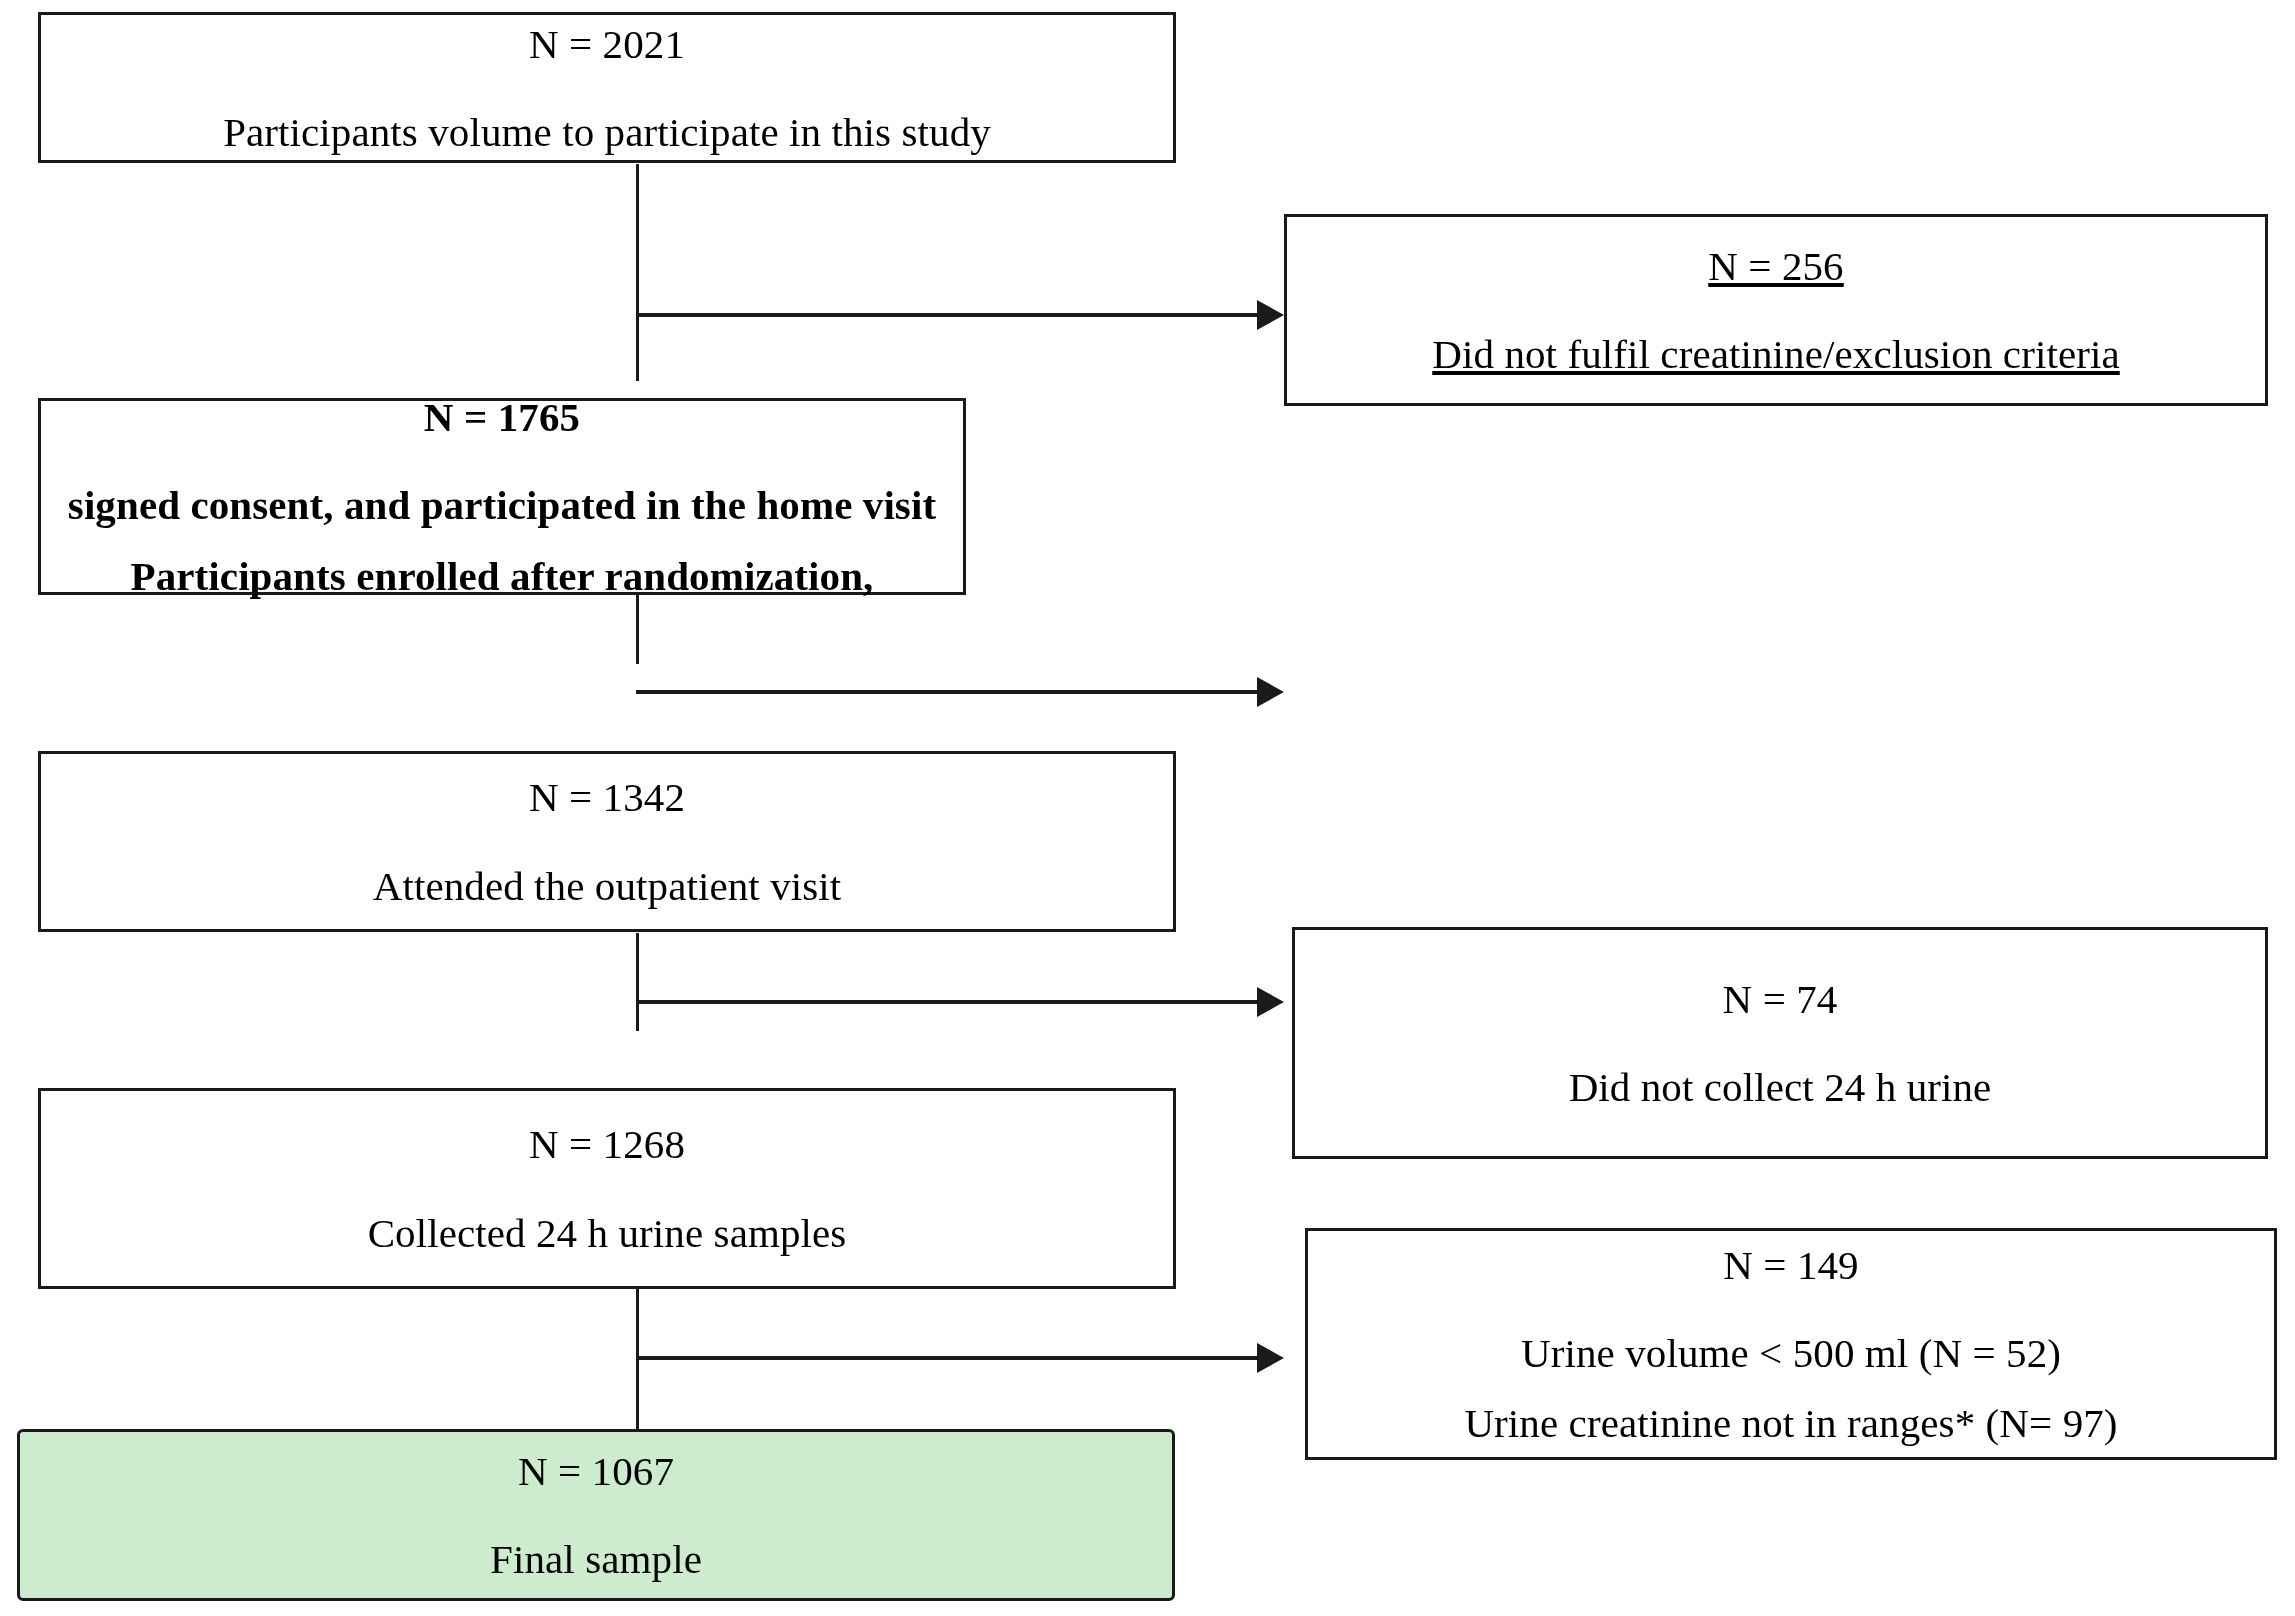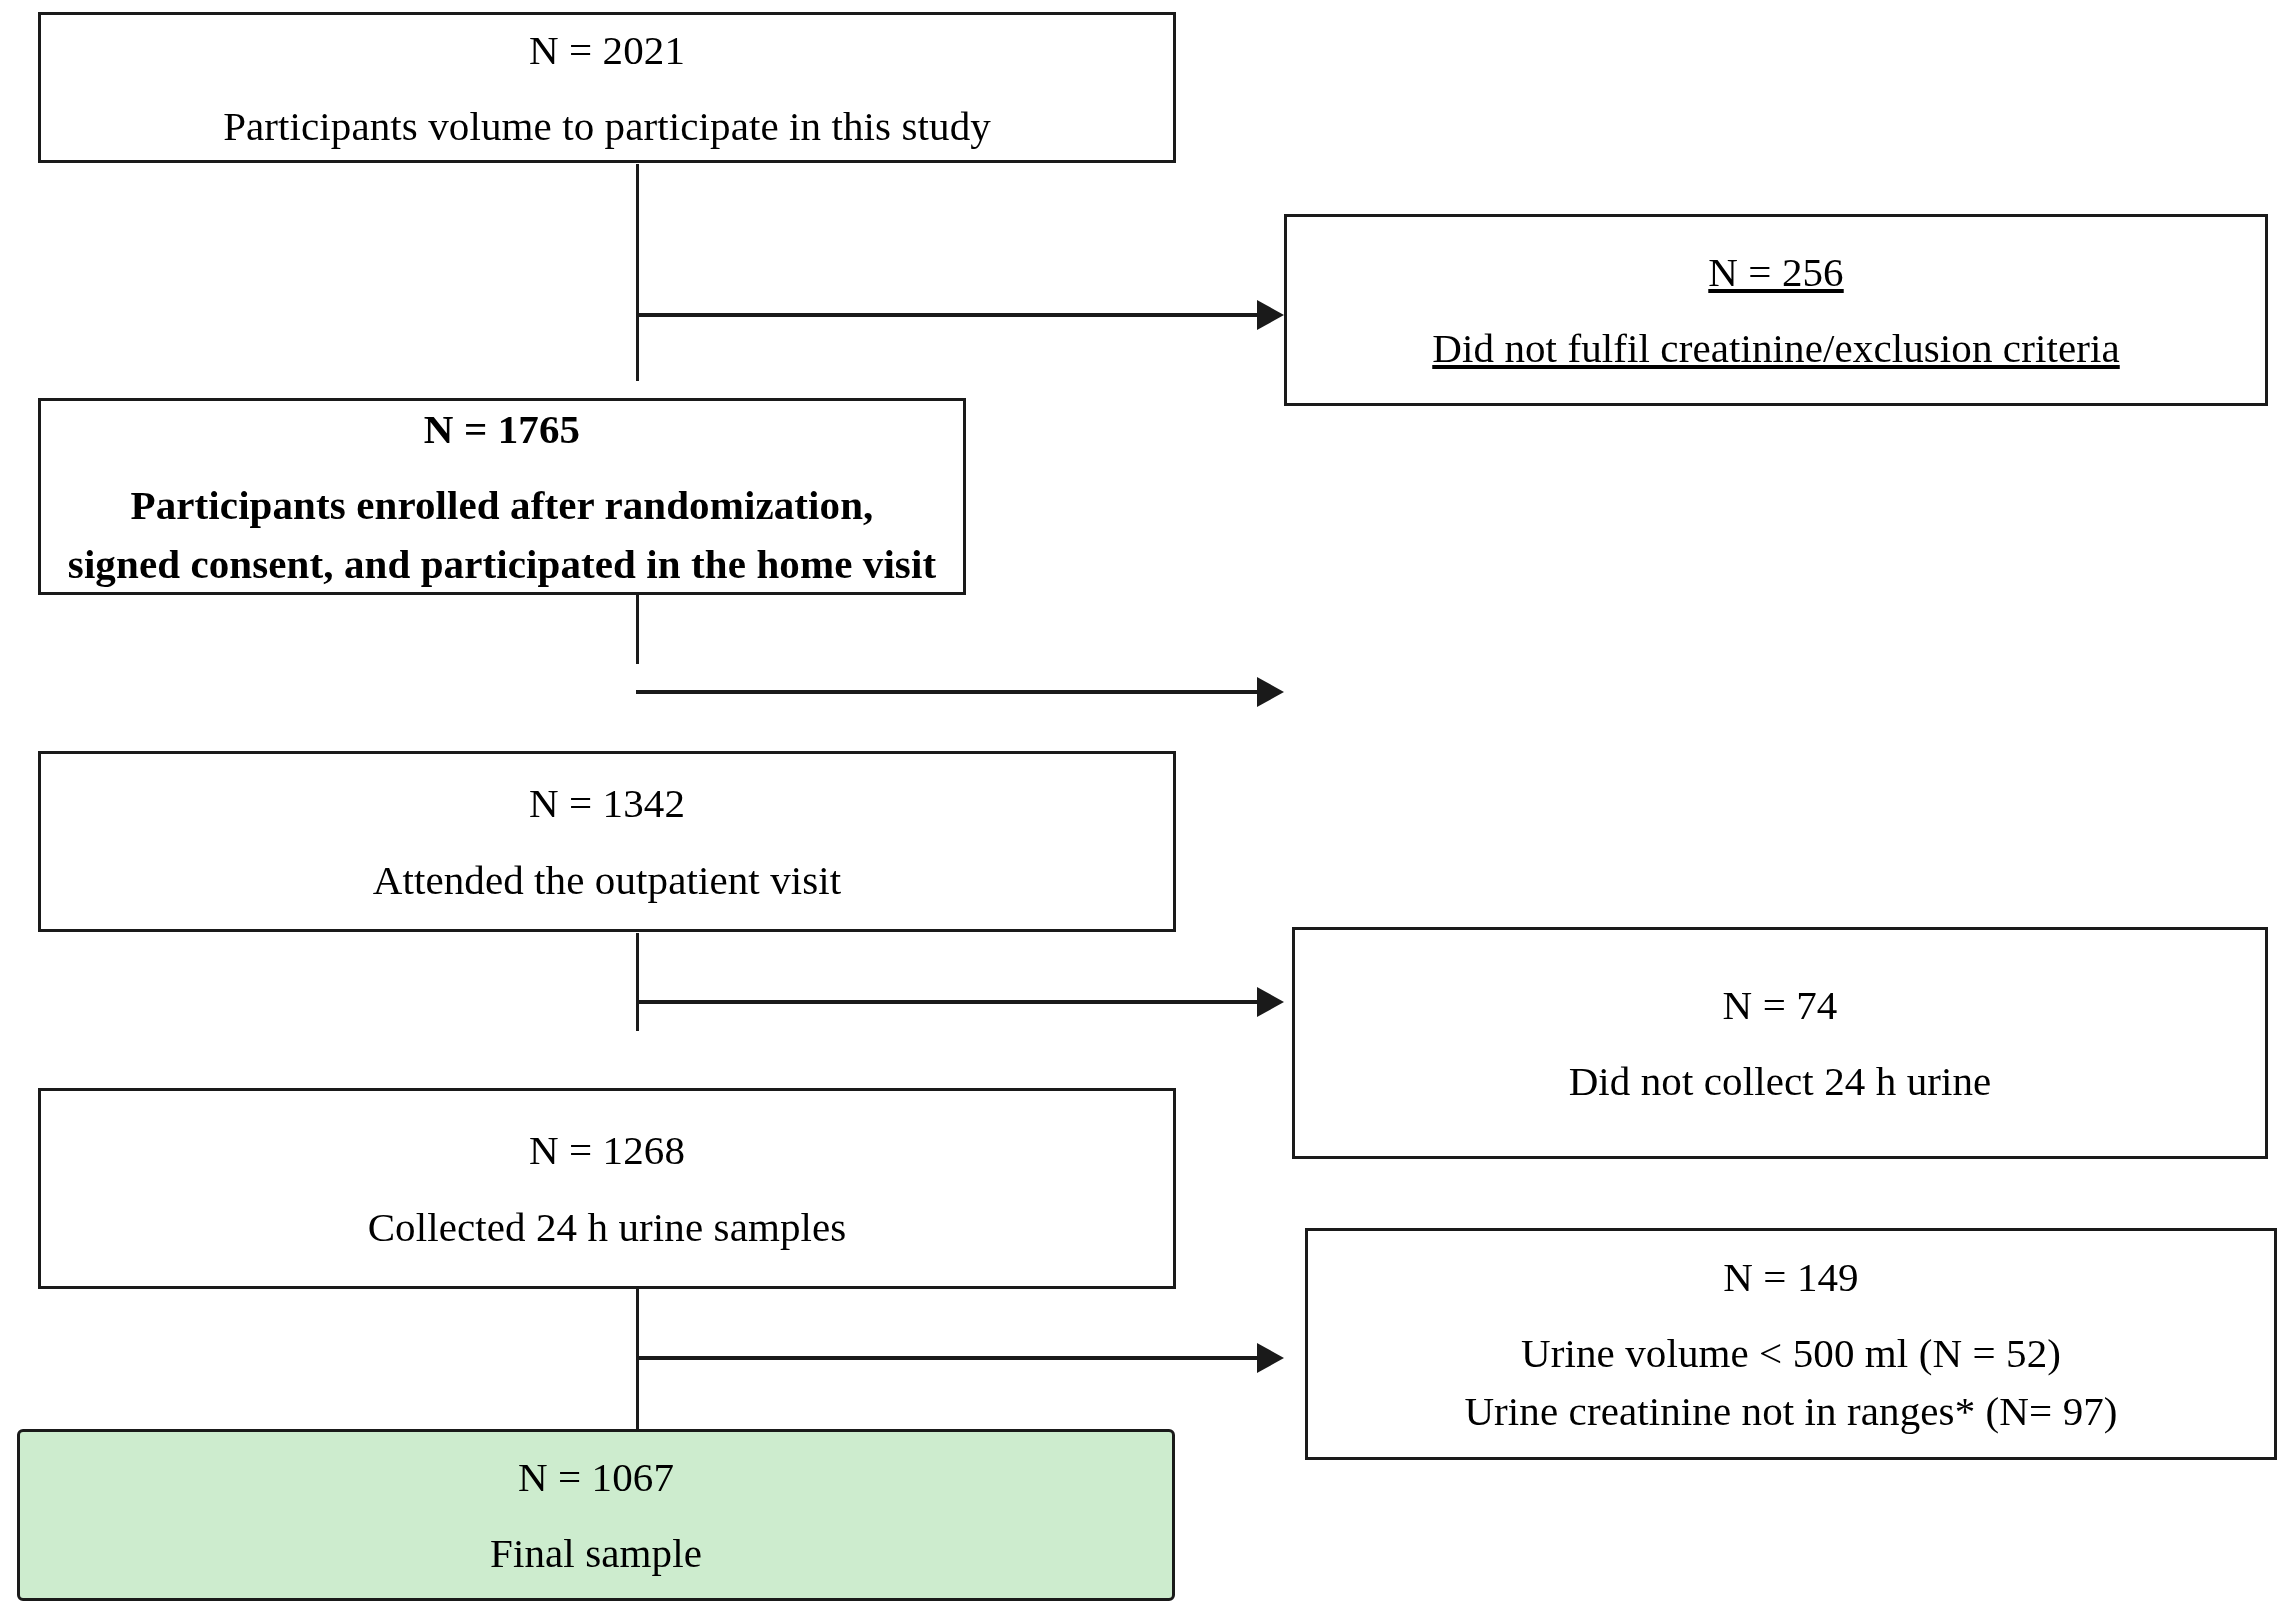--- a/index.html
+++ b/index.html
@@ -22,20 +22,21 @@
     border: 3.4px solid #1a1a1a;
     background: #ffffff;
     display: flex;
     flex-direction: column;
     align-items: center;
     justify-content: center;
     color: #000000;
     font-size: 41px;
     line-height: 1.42;
     letter-spacing: 0.1px;
+    gap: 12px;
   }
   .node .line {
     display: block;
     white-space: nowrap;
   }
   .node .line.count {
     margin-bottom: 18px;
   }
   .node.final {
     background: #cdecce;
@@ -82,22 +83,22 @@
   <div class="hline" style="left:636px; top:1356px; width:622px;"></div>
   <div class="arrowhead" style="left:1257px; top:1343px;"></div>
 
   <div class="node" style="left:38px; top:12.4px; width:1138px; height:151px;">
     <span class="line count">N = 2021</span>
     <span class="line">Participants volume  to participate in this study</span>
   </div>
 
   <div class="node" style="left:38px; top:398px; width:928px; height:197px;font-weight:bold;">
     <span class="line count">N = 1765</span>
+    <span class="line">signed consent, and participated in the home visit</span>
     <span class="line">Participants enrolled after randomization,</span>
-    <span class="line">signed consent, and participated in the home visit</span>
   </div>
 
   <div class="node" style="left:38px; top:751px; width:1138px; height:181px;">
     <span class="line count">N = 1342</span>
     <span class="line">Attended the outpatient visit</span>
   </div>
 
   <div class="node" style="left:38px; top:1088px; width:1138px; height:201px;">
     <span class="line count">N = 1268</span>
     <span class="line">Collected 24 h urine samples</span>

